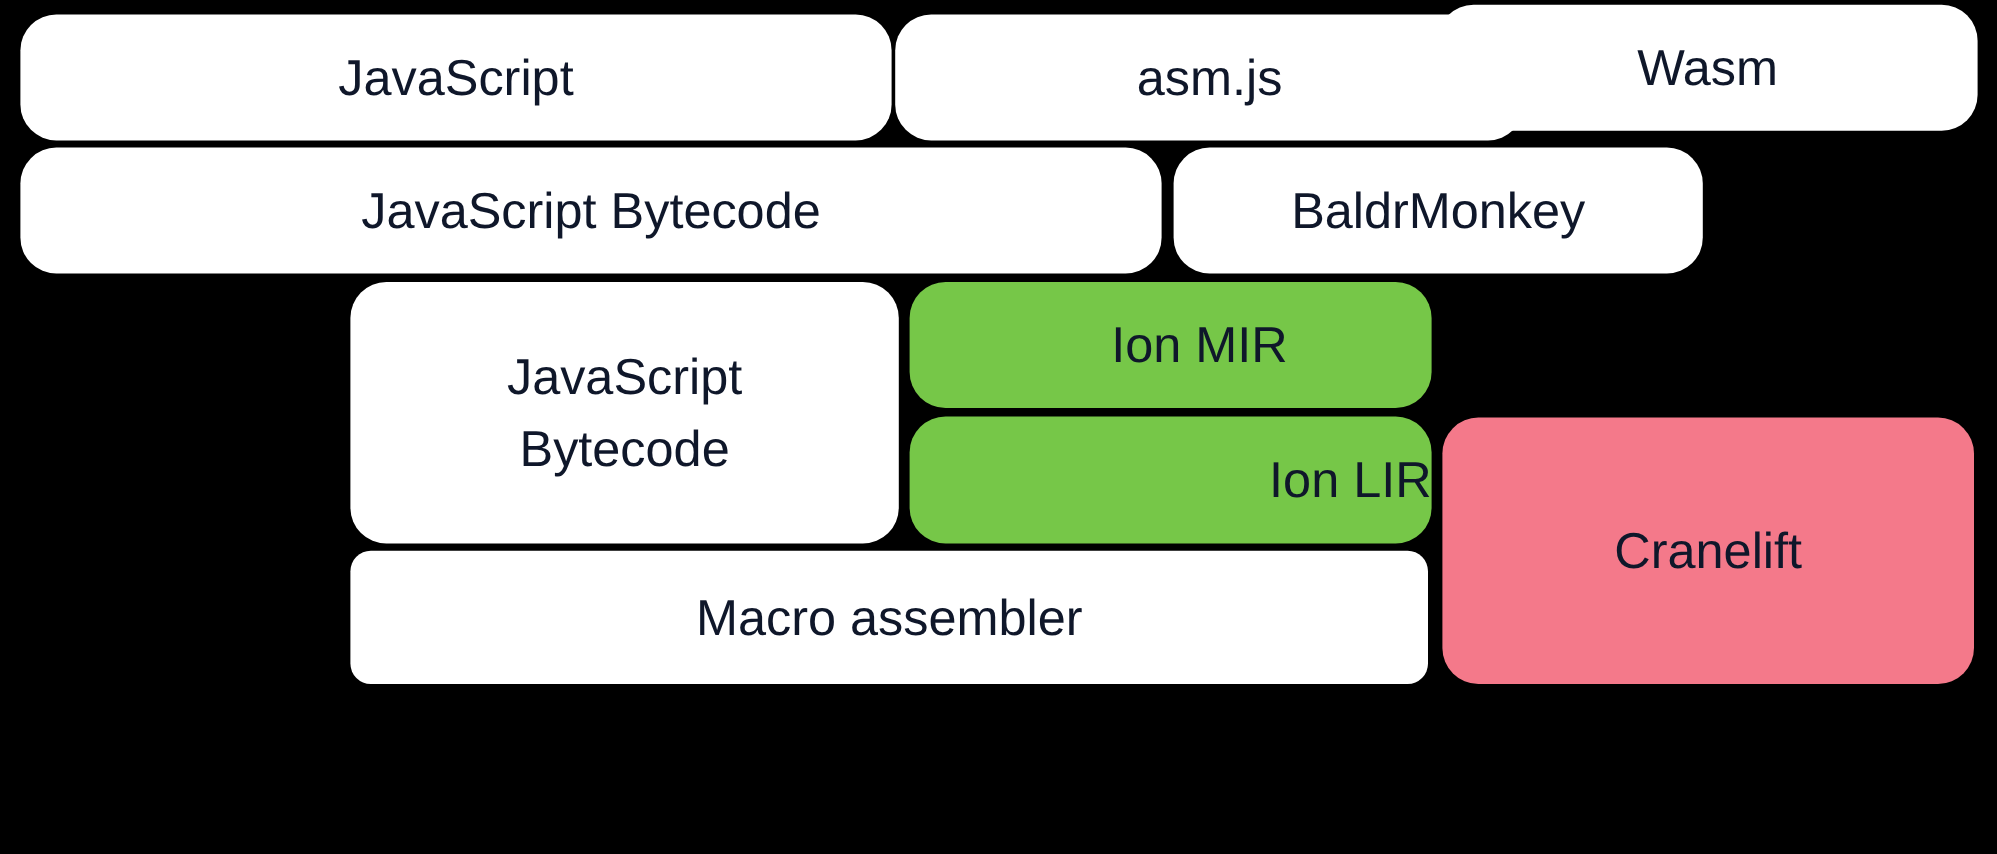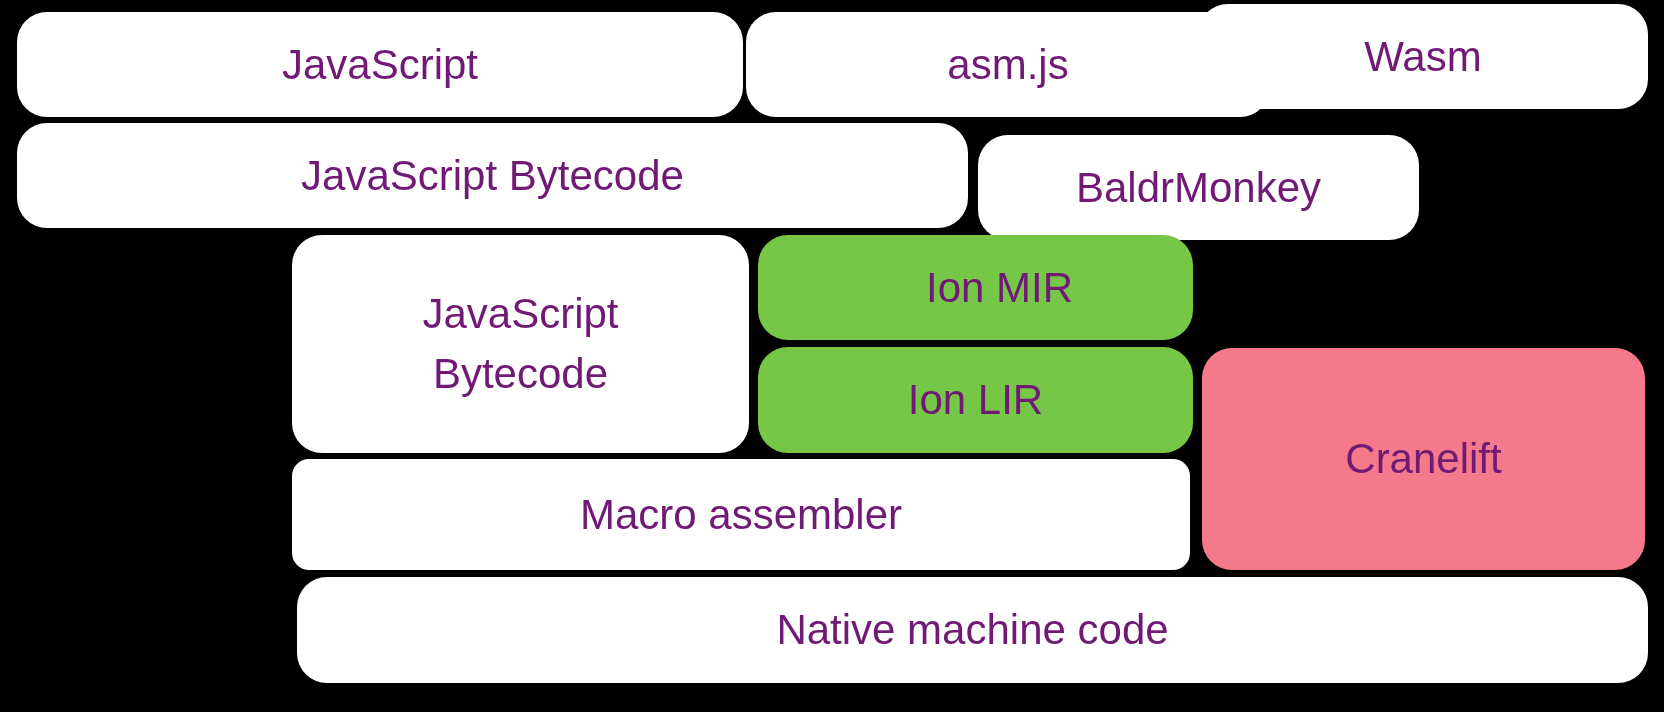--- a/index.html
+++ b/index.html
@@ -13,34 +13,34 @@
   }
   .box {
     position: absolute;
     border-radius: 30px;
     display: flex;
     flex-direction: column;
     align-items: center;
     justify-content: center;
     font-size: 42px;
     line-height: 1.42;
-    color: #701a75;
+    color: #0f172a;
     text-align: center;
     box-sizing: border-box;
   }
   
   #b-javascript   { left: 17px;   top: 12px;  width: 726px;  height: 105px; }
   #b-asmjs        { left: 746px;  top: 12px;  width: 524px;  height: 105px; }
   #b-wasm         { left: 1198px; top: 4px;  width: 450px;  height: 105px; }
   #b-bytecode     { left: 17px;   top: 123px; width: 951px;  height: 105px; }
   #b-baldrmonkey  { left: 978px;  top: 123px; width: 441px;  height: 105px; }
   #b-interpreter  { left: 17px;   top: 235px; width: 269px;  height: 335px; }
   #b-baseline     { left: 292px;  top: 235px; width: 457px;  height: 218px; }
   #b-ion-mir      { left: 758px;  top: 235px; width: 435px;  height: 105px; }
-  #b-ion-lir      { left: 758px;  top: 347px; width: 435px;  height: 106px; }
+  #b-ion-lir      { left: 758px;  top: 347px; width: 435px;  height: 106px; align-items: flex-end; }
   #b-cranelift    { left: 1202px; top: 348px; width: 443px;  height: 222px; }
   #b-macro        { left: 292px;  top: 459px; width: 898px;  height: 111px; }
   #b-native       { left: 297px;  top: 577px; width: 1351px; height: 106px; }
   .line { display: block; }
 </style>
 </head>
 <body>
 
 <div class="stage" style="background-color: rgb(0, 0, 0);">
 
@@ -53,21 +53,21 @@
   </div>
 
   <div class="box" id="b-wasm" style="background-color: rgb(255, 255, 255);">
     <span>Wasm</span>
   </div>
 
   <div class="box" id="b-bytecode" style="background-color: rgb(255, 255, 255);">
     <span>JavaScript Bytecode</span>
   </div>
 
-  <div class="box" id="b-baldrmonkey" style="background-color: rgb(255, 255, 255); margin-top: 12px;">
+  <div class="box" id="b-baldrmonkey" style="background-color: rgb(255, 255, 255);">
     <span>BaldrMonkey</span>
   </div>
 
 
   <div class="box" id="b-baseline" style="background-color: rgb(255, 255, 255);">
     <span class="line">JavaScript</span>
     <span class="line">Bytecode</span>
   </div>
 
   <div class="box" id="b-ion-mir" style="background-color: rgb(118, 199, 72); padding-left: 48px;">
@@ -79,17 +79,14 @@
   </div>
 
   <div class="box" id="b-cranelift" style="background-color: rgb(244, 121, 138);">
     <span>Cranelift</span>
   </div>
 
   <div class="box" id="b-macro" style="background-color: rgb(255, 255, 255); border-radius: 17px;">
     <span>Macro assembler</span>
   </div>
 
-  <div class="box" id="b-native" style="background-color: rgb(255, 255, 255);">
-    <span>Native machine code</span>
-  </div>
 
 </div>
 
 </body></html>

